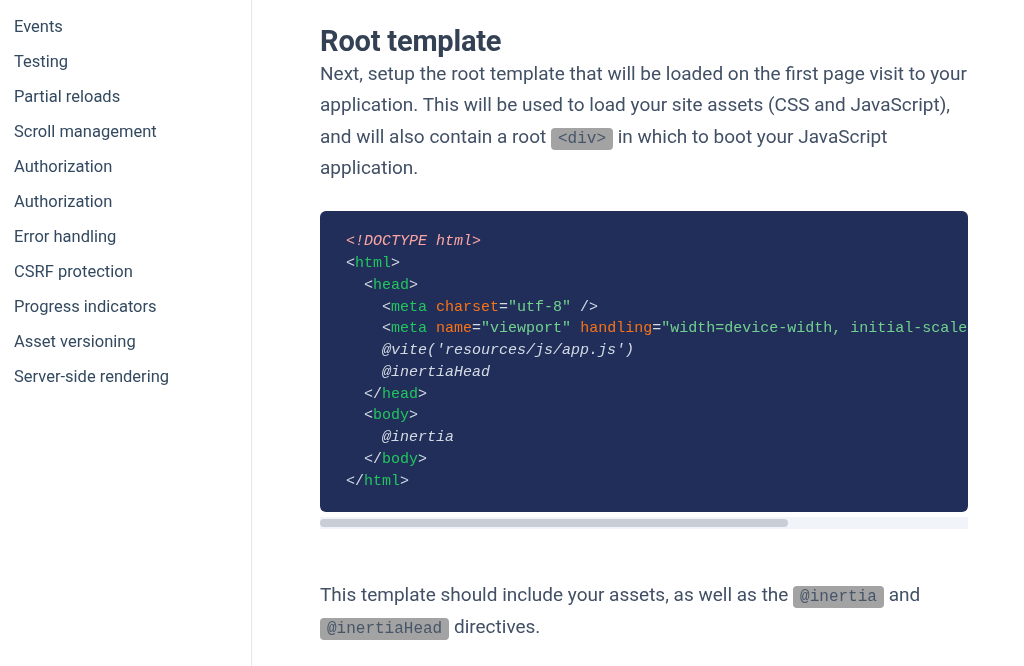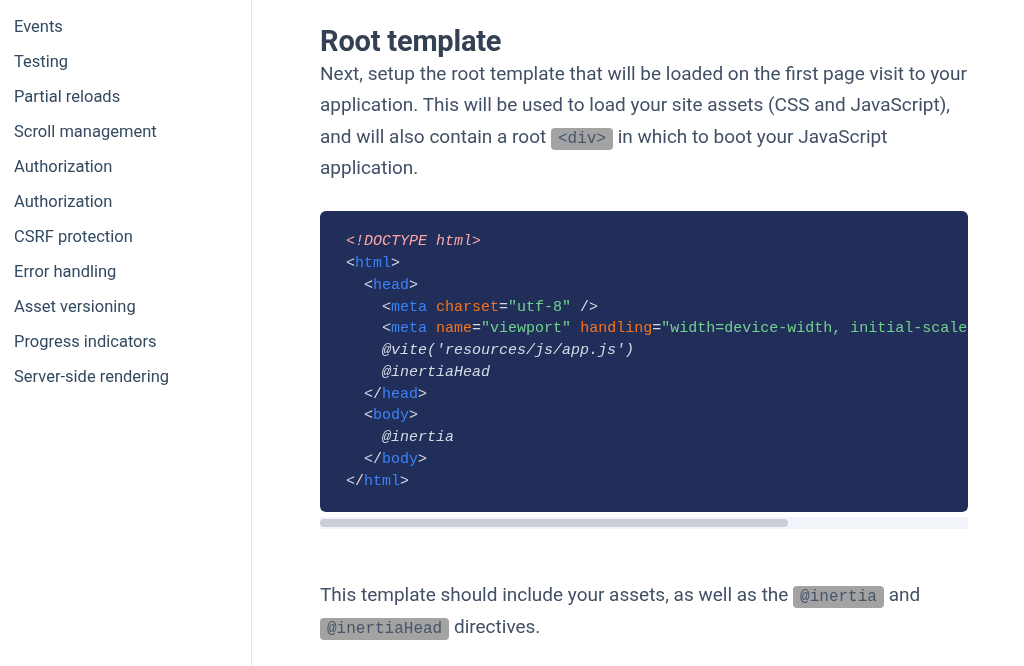--- a/index.html
+++ b/index.html
@@ -83,39 +83,39 @@
       position: absolute;
       left: 0;
       top: 2px;
       height: 8px;
       width: 468px;
       background: #c9ced6;
       border-radius: 4px;
     }
     .tok-punct { color: #d4dae4; }
     .tok-doctype { color: #fca5a5; font-style: italic; }
-    .tok-tag { color: #3b82f6; }
+    .tok-tag { color: #22c55e; }
     .tok-attr { color: #f97316; }
     .tok-string { color: #72d18f; }
     .tok-plain { color: #d4dae4; font-style: italic; }
   </style>
 </head>
 <body>
 
 <nav class="sidebar">
   <a class="sidebar-item">Events</a>
   <a class="sidebar-item">Testing</a>
   <a class="sidebar-item">Partial reloads</a>
   <a class="sidebar-item">Scroll management</a>
   <a class="sidebar-item">Authorization</a>
   <a class="sidebar-item">Authorization</a>
+  <a class="sidebar-item">Error handling</a>
   <a class="sidebar-item">CSRF protection</a>
-  <a class="sidebar-item">Error handling</a>
+  <a class="sidebar-item">Progress indicators</a>
   <a class="sidebar-item">Asset versioning</a>
-  <a class="sidebar-item">Progress indicators</a>
   <a class="sidebar-item">Server-side rendering</a>
 </nav>
 
 <main class="content">
   <h2 class="heading">Root template</h2>
 
   <p class="paragraph">
     <span>Next, setup the root template that will be loaded on the first page visit to your application. This will be used to load your site assets (CSS and JavaScript), and will also contain a root </span><code class="inline-code">&lt;div&gt;</code><span> in which to boot your JavaScript application.</span>
   </p>
 

